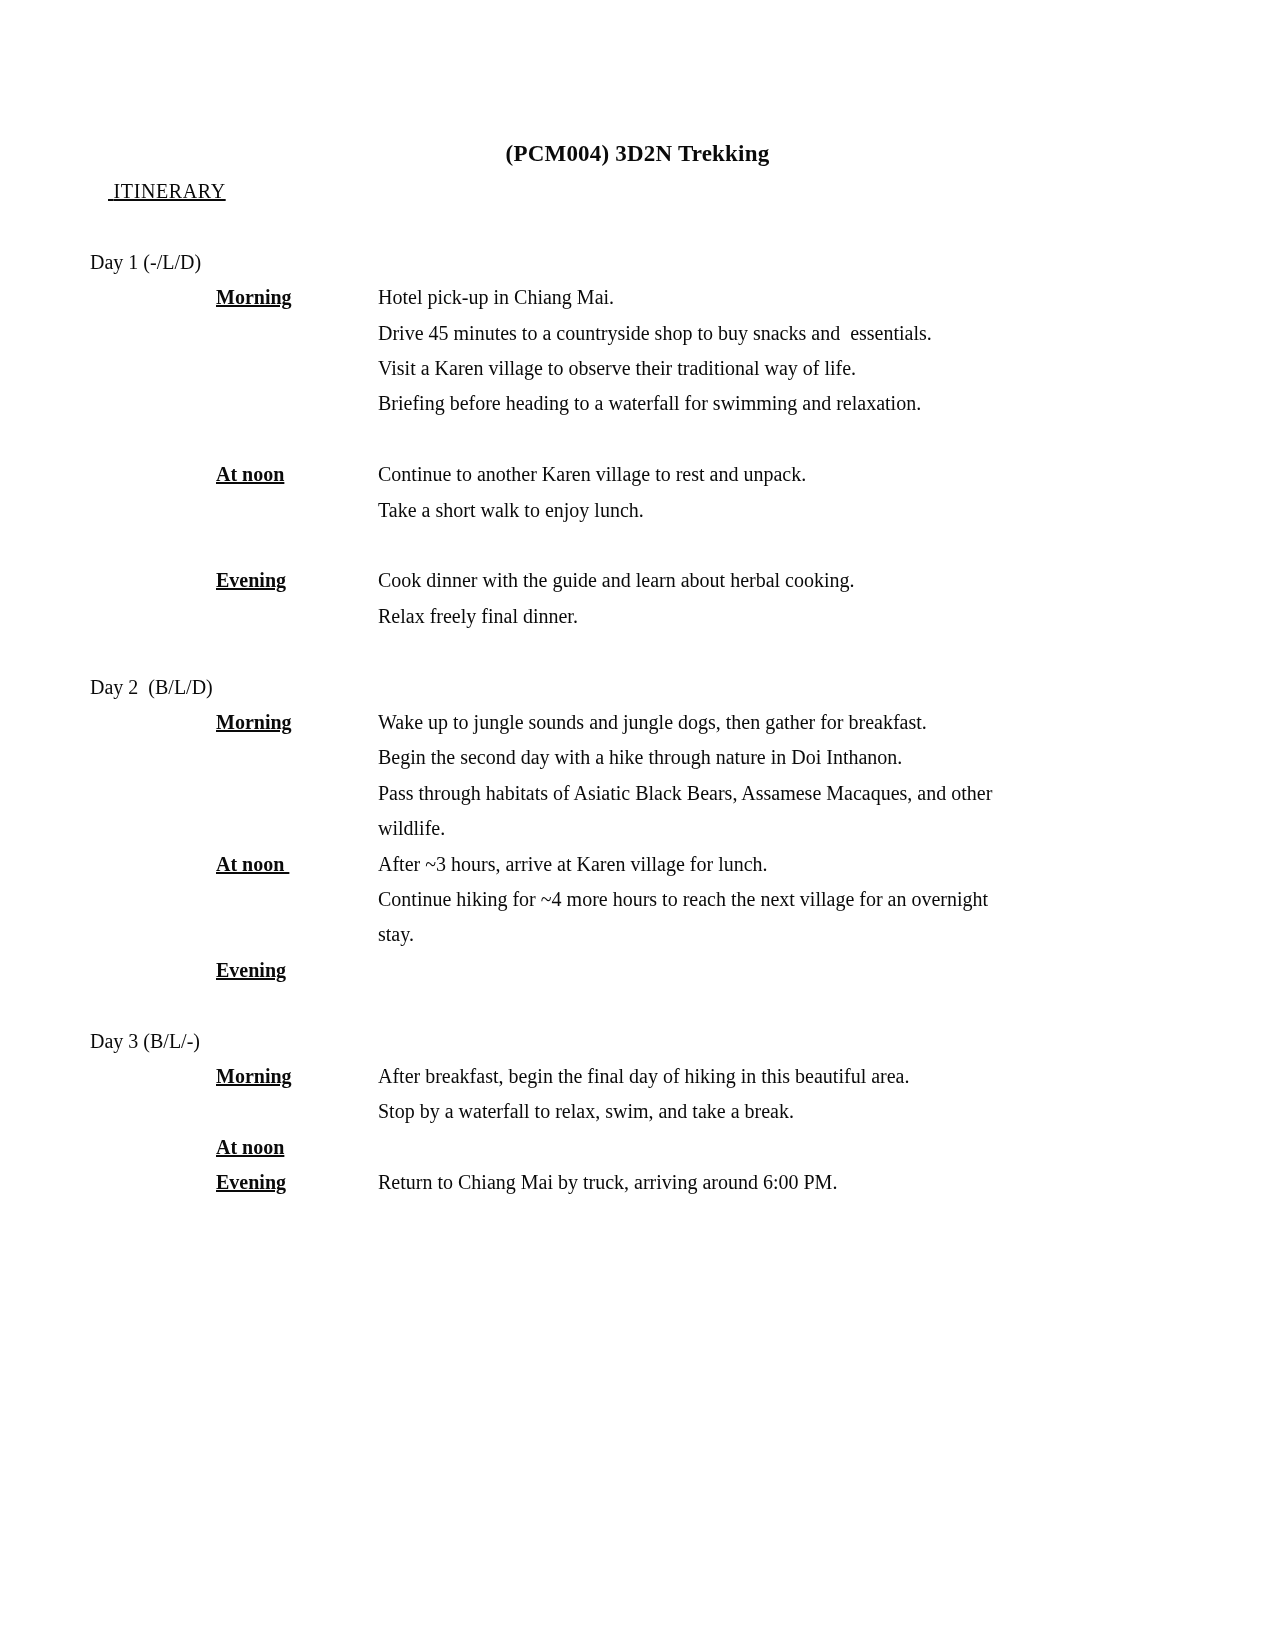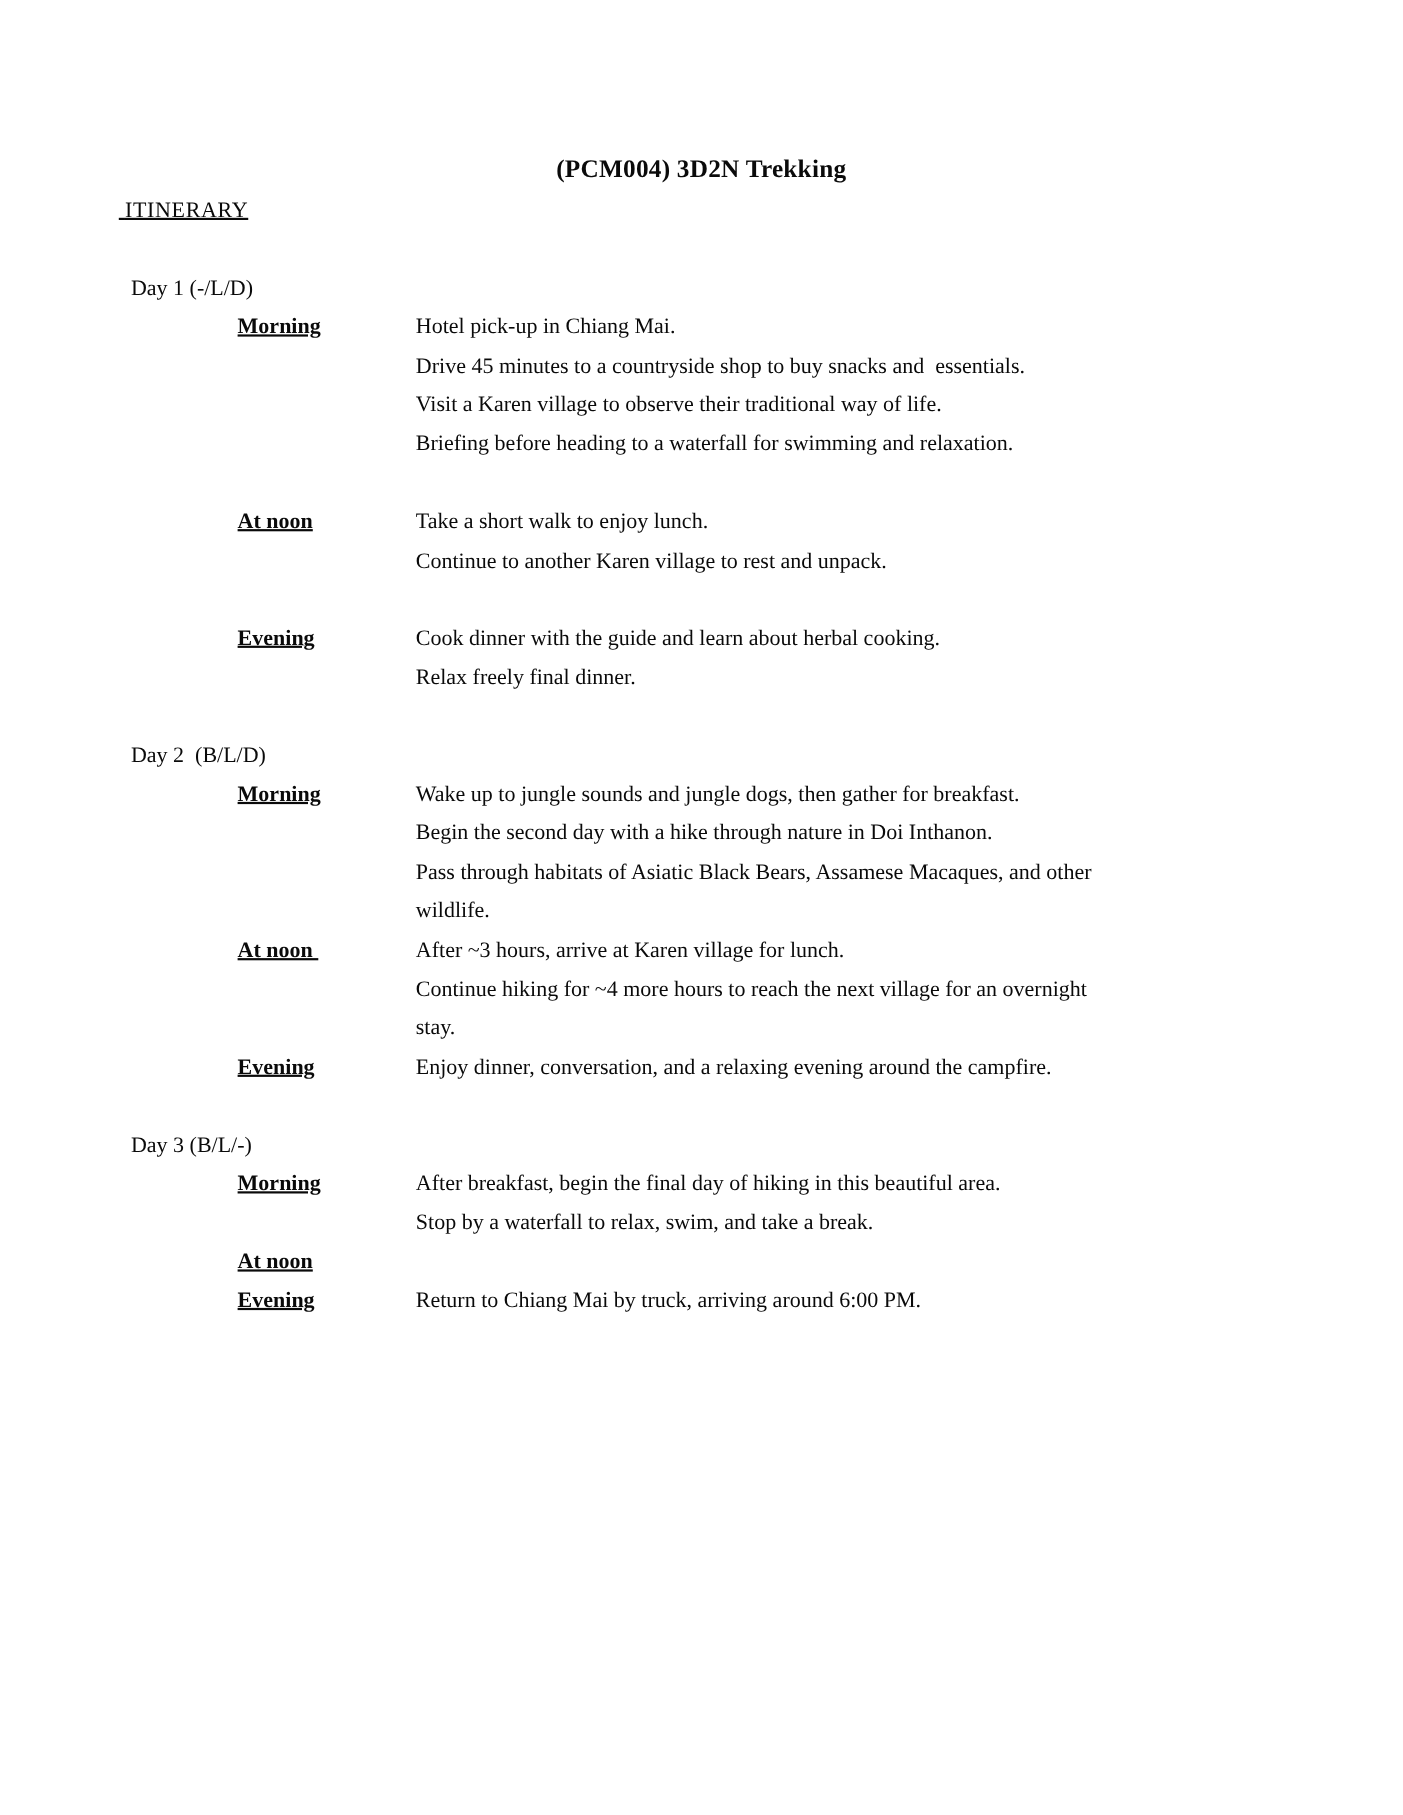--- a/index.html
+++ b/index.html
@@ -33,21 +33,21 @@
   }
   .section-heading-line .u {
     text-decoration: underline;
     white-space: pre-wrap;
     letter-spacing: 0.6px;
   }
   .day {
     margin-top: 35.4px;
   }
   .day-heading {
-    padding-left: 119px;
+    padding-left: 90px;
     white-space: pre-wrap;
   }
   .slot {
     display: flex;
     align-items: flex-start;
   }
   .slot.gap-before {
     margin-top: 35.4px;
   }
   .time-cell {
@@ -92,22 +92,22 @@
               <div class="desc-line">Visit a Karen village to observe their traditional way of life.</div>
               <div class="desc-line">Briefing before heading to a waterfall for swimming and relaxation.</div>
             </div>
   </div>
 
   <div class="slot gap-before">
     <div class="time-cell">
       <span class="time-label">At noon</span>
     </div>
     <div class="lines">
+              <div class="desc-line">Continue to another Karen village to rest and unpack.</div>
               <div class="desc-line">Take a short walk to enjoy lunch.</div>
-              <div class="desc-line">Continue to another Karen village to rest and unpack.</div>
             </div>
   </div>
 
   <div class="slot gap-before">
     <div class="time-cell">
       <span class="time-label">Evening</span>
     </div>
     <div class="lines">
               <div class="desc-line">Cook dinner with the guide and learn about herbal cooking.</div>
               <div class="desc-line">Relax freely final dinner.</div>
@@ -139,23 +139,20 @@
               <div class="desc-line">After ~3 hours, arrive at Karen village for lunch.</div>
               <div class="desc-line">Continue hiking for ~4 more hours to reach the next village for an overnight</div>
               <div class="desc-line">stay.</div>
             </div>
   </div>
 
   <div class="slot">
     <div class="time-cell">
       <span class="time-label">Evening</span>
     </div>
-    <div class="lines">
-              <div class="desc-line">Enjoy dinner, conversation, and a relaxing evening around the campfire.</div>
-            </div>
   </div>
 </div>
   </section>
 
   <section class="day">
     <div class="day-heading">Day 3 (B/L/-)</div>
     <div class="slots">
   <div class="slot">
     <div class="time-cell">
       <span class="time-label">Morning</span>

